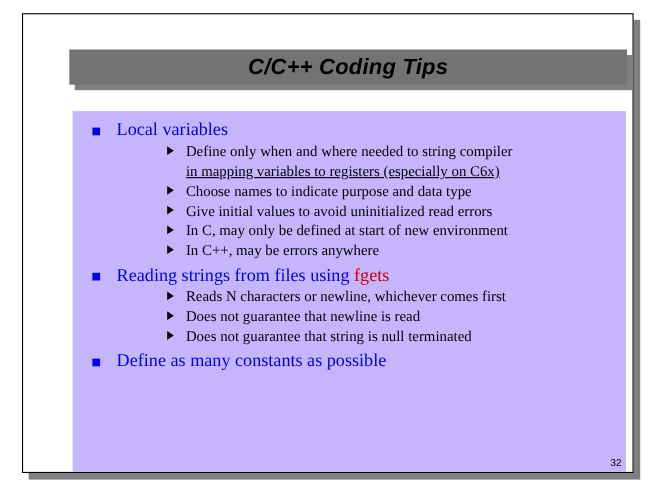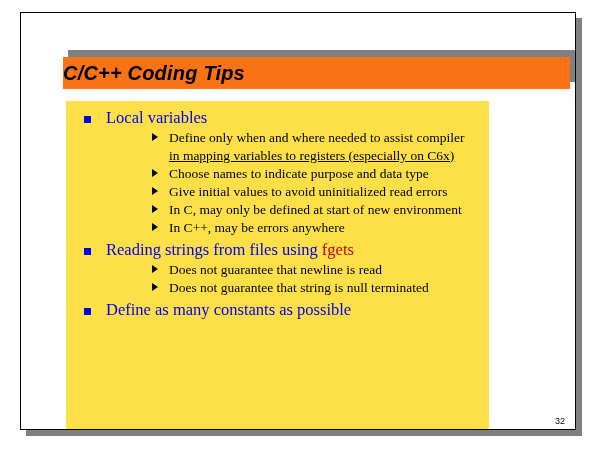--- a/index.html
+++ b/index.html
@@ -44,44 +44,43 @@
     width: 507px;
     height: 32px;
     background: #808080;
   }
   #title-banner {
     position: absolute;
     left: 42px;
     top: 32px;
     width: 507px;
     height: 32px;
-    background: #f97316;
+    background: #737373;
     display: flex;
     align-items: center;
-    justify-content: flex-start;
-    margin-top: 12px;
+    justify-content: center;
   }
   #title-text {
     font-family: "Liberation Sans", "DejaVu Sans", sans-serif;
     font-size: 20px;
     font-weight: bold;
     font-style: italic;
     color: #000000;
     letter-spacing: 0.2px;
     white-space: nowrap;
   }
 
   
   #content-panel {
     position: absolute;
     left: 45px;
     top: 88px;
-    width: 423px;
+    width: 503px;
     height: 328px;
-    background: #fde047;
+    background: #c4b5fd;
     box-sizing: border-box;
     padding: 6px 0 0 0;
   }
 
   ul.level1 {
     list-style: none;
     margin: 0;
     padding: 0;
   }
   li.l1 {
@@ -162,21 +161,21 @@
 
   <div id="content-panel">
     <ul class="level1">
 
       <li class="l1">
         <span class="sq-bullet"></span>
         <div class="l1-text"><span>Local variables</span><span class="accent"></span></div>
         <ul class="level2">
           <li class="l2">
             <span class="tri-bullet"></span>
-            <div class="l2-text"><span>Define only when and where needed to assist compiler</span><span class="line2">in mapping variables to registers (especially on C6x)</span></div>
+            <div class="l2-text"><span>Define only when and where needed to string compiler</span><span class="line2">in mapping variables to registers (especially on C6x)</span></div>
           </li>
           <li class="l2">
             <span class="tri-bullet"></span>
             <div class="l2-text">Choose names to indicate purpose and data type</div>
           </li>
           <li class="l2">
             <span class="tri-bullet"></span>
             <div class="l2-text">Give initial values to avoid uninitialized read errors</div>
           </li>
           <li class="l2">
@@ -189,20 +188,24 @@
           </li>
         </ul>
       </li>
 
       <li class="l1">
         <span class="sq-bullet"></span>
         <div class="l1-text"><span>Reading strings from files using </span><span class="accent">fgets</span></div>
         <ul class="level2">
           <li class="l2">
             <span class="tri-bullet"></span>
+            <div class="l2-text">Reads N characters or newline, whichever comes first</div>
+          </li>
+          <li class="l2">
+            <span class="tri-bullet"></span>
             <div class="l2-text">Does not guarantee that newline is read</div>
           </li>
           <li class="l2">
             <span class="tri-bullet"></span>
             <div class="l2-text">Does not guarantee that string is null terminated</div>
           </li>
         </ul>
       </li>
 
       <li class="l1">

